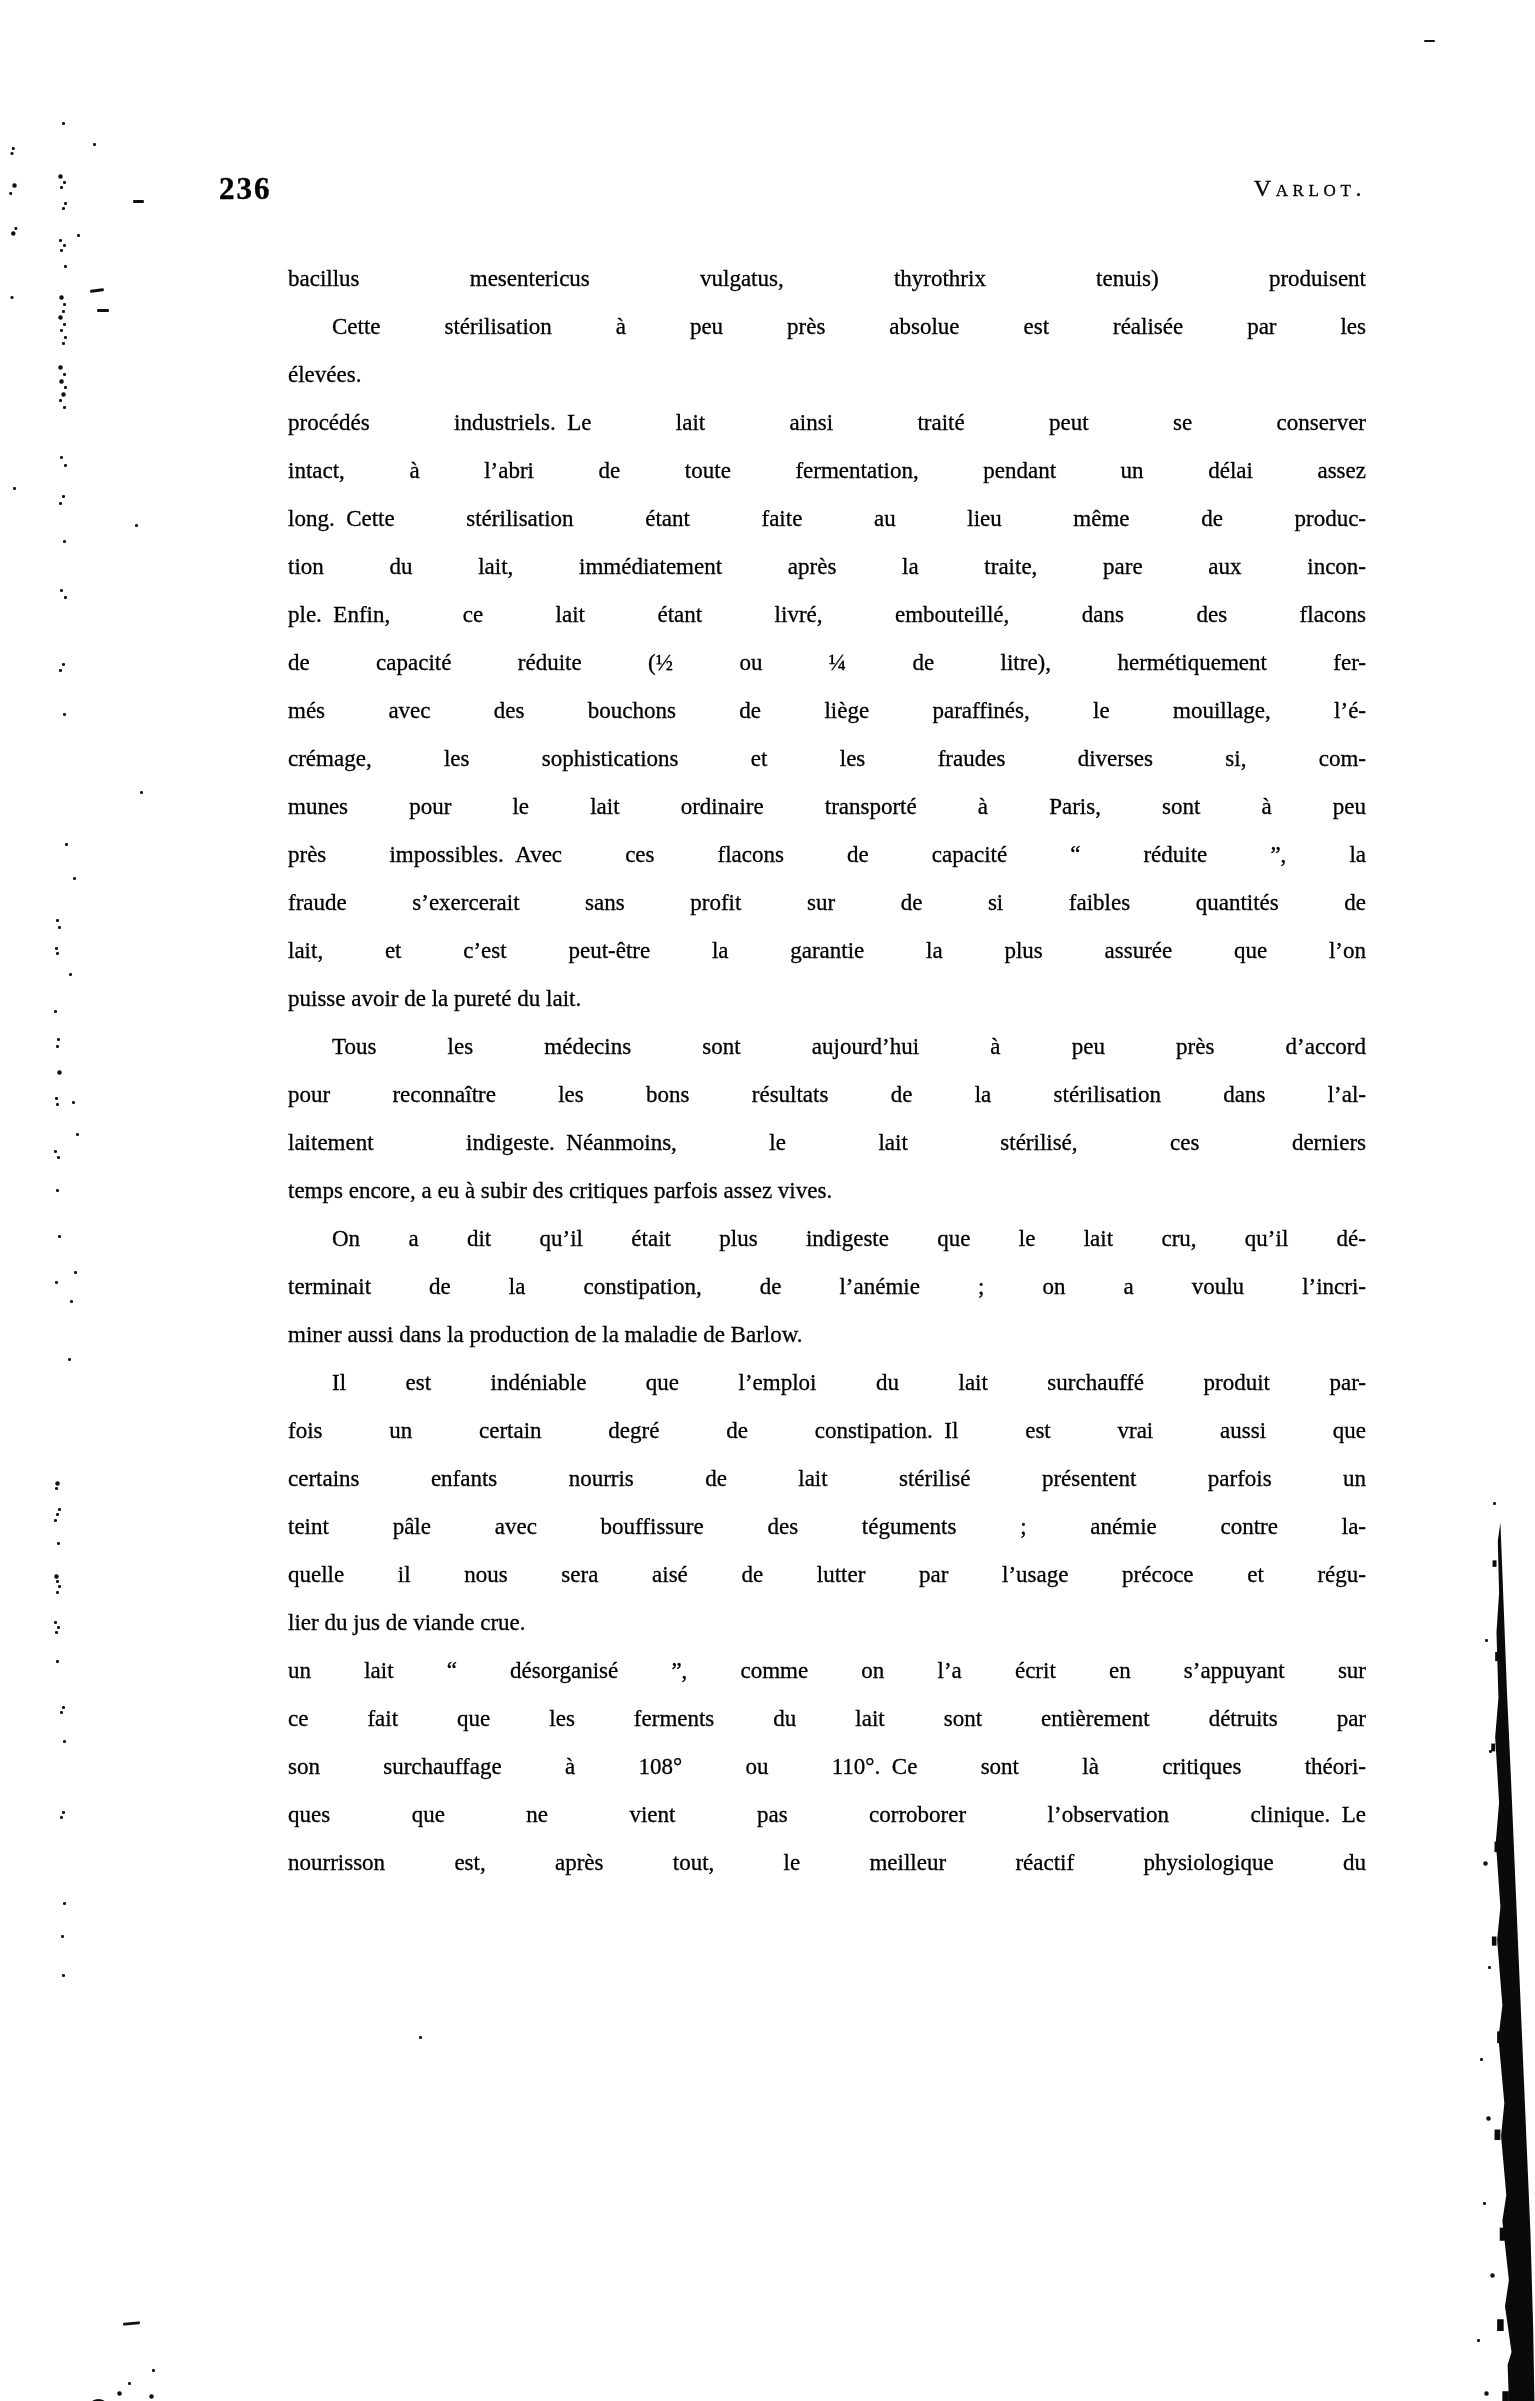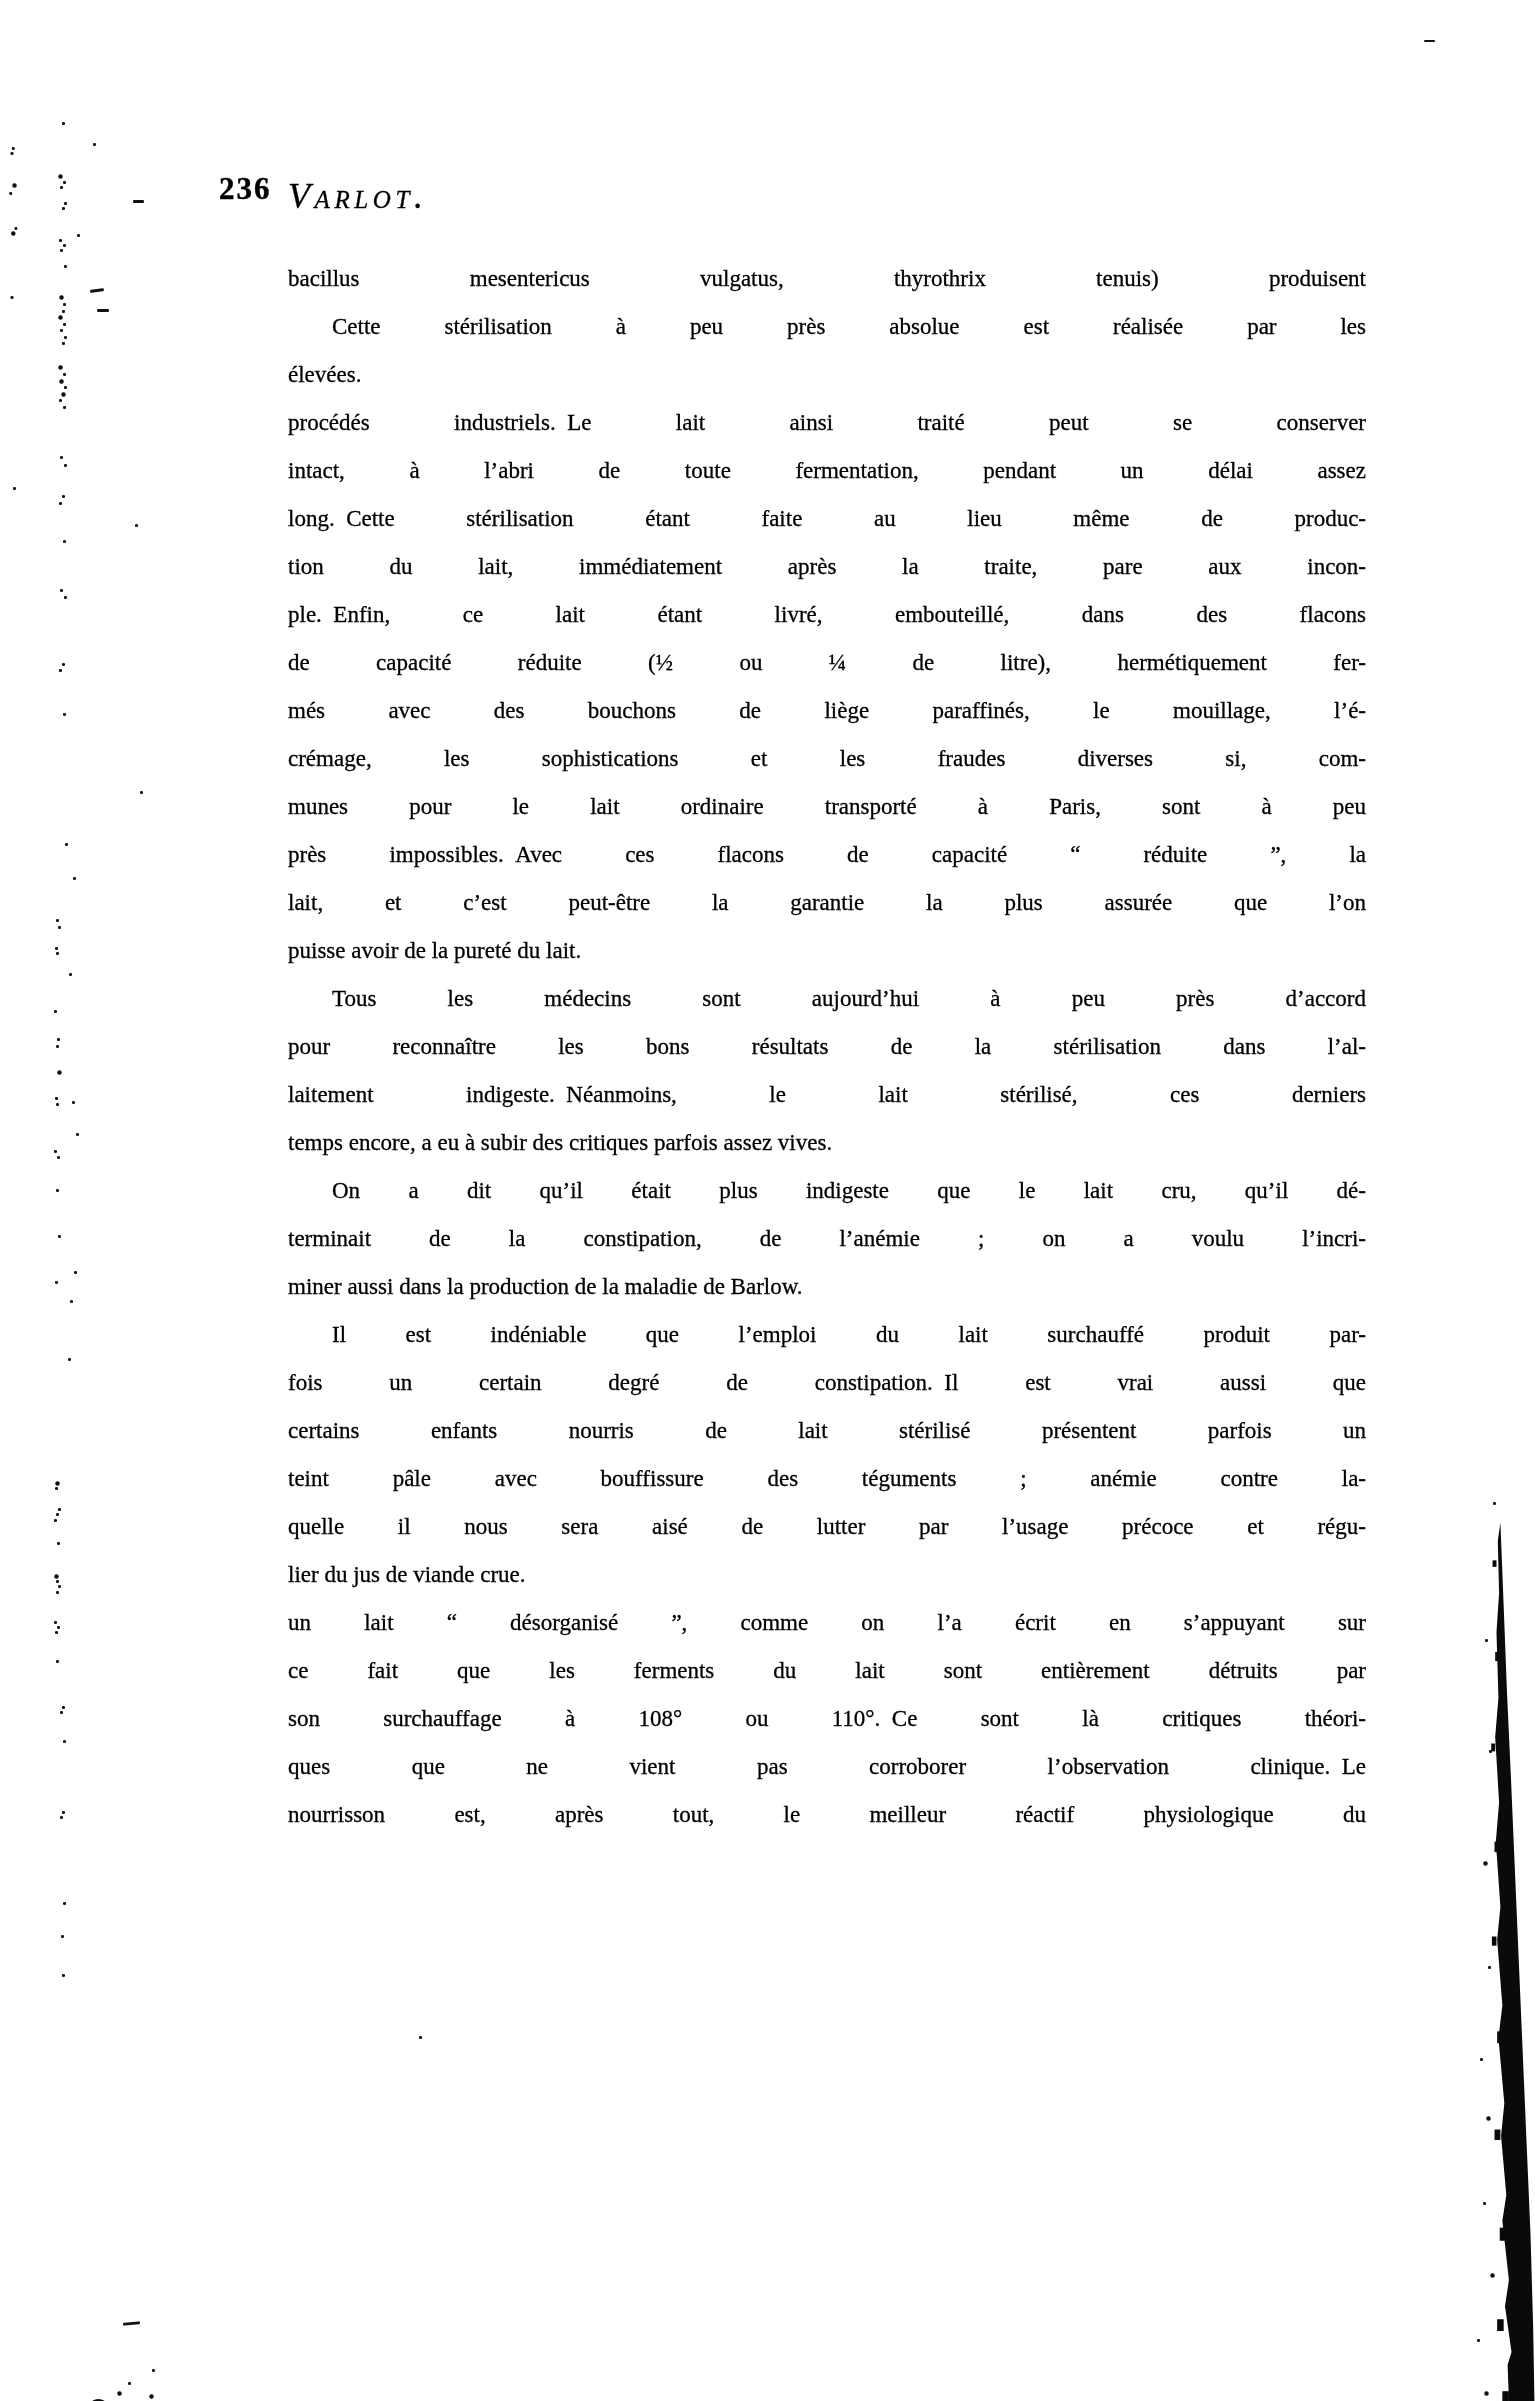--- a/index.html
+++ b/index.html
@@ -13,25 +13,24 @@
     margin-top:36px;
   }
   .page-number{
     position:absolute;left:219px;top:135px;
     font-size:31px;font-weight:bold;
     letter-spacing:2px;
     -webkit-text-stroke:0.4px #000;
   }
   .running-header{
     position:absolute;left:288px;top:139px;width:1078px;
-    text-align:left;
-    font-size:36px;
+    text-align:right;
+    font-size:24px;
     font-variant:small-caps;
     letter-spacing:4.6px;
-    font-style:italic;
     -webkit-text-stroke:0.3px #000;
   }
   .body-text{
     position:absolute;left:288px;top:219px;width:1078px;
     font-size:23px;
     line-height:48px;
     -webkit-text-stroke:0.3px #000;
     text-rendering:optimizeLegibility;
   }
   .line{
@@ -105,20 +104,21 @@
       <div class="line">procédés industriels. Le lait ainsi traité peut se conserver</div>
       <div class="line">intact, à l’abri de toute fermentation, pendant un délai assez</div>
       <div class="line">long. Cette stérilisation étant faite au lieu même de produc-</div>
       <div class="line">tion du lait, immédiatement après la traite, pare aux incon-</div>
       <div class="line">ple. Enfin, ce lait étant livré, embouteillé, dans des flacons</div>
       <div class="line">de capacité réduite (½ ou ¼ de litre), hermétiquement fer-</div>
       <div class="line">més avec des bouchons de liège paraffinés, le mouillage, l’é-</div>
       <div class="line">crémage, les sophistications et les fraudes diverses si, com-</div>
       <div class="line">munes pour le lait ordinaire transporté à Paris, sont à peu</div>
       <div class="line">près impossibles. Avec ces flacons de capacité “ réduite ”, la</div>
+      <div class="line">fraude s’exercerait sans profit sur de si faibles quantités de</div>
       <div class="line">lait, et c’est peut-être la garantie la plus assurée que l’on</div>
       <div class="line para-end">puisse avoir de la pureté du lait.</div>
       <div class="line indent">Tous les médecins sont aujourd’hui à peu près d’accord</div>
       <div class="line">pour reconnaître les bons résultats de la stérilisation dans l’al-</div>
       <div class="line">laitement indigeste. Néanmoins, le lait stérilisé, ces derniers</div>
       <div class="line para-end">temps encore, a eu à subir des critiques parfois assez vives.</div>
       <div class="line indent">On a dit qu’il était plus indigeste que le lait cru, qu’il dé-</div>
       <div class="line">terminait de la constipation, de l’anémie ; on a voulu l’incri-</div>
       <div class="line para-end">miner aussi dans la production de la maladie de Barlow.</div>
       <div class="line indent">Il est indéniable que l’emploi du lait surchauffé produit par-</div>

